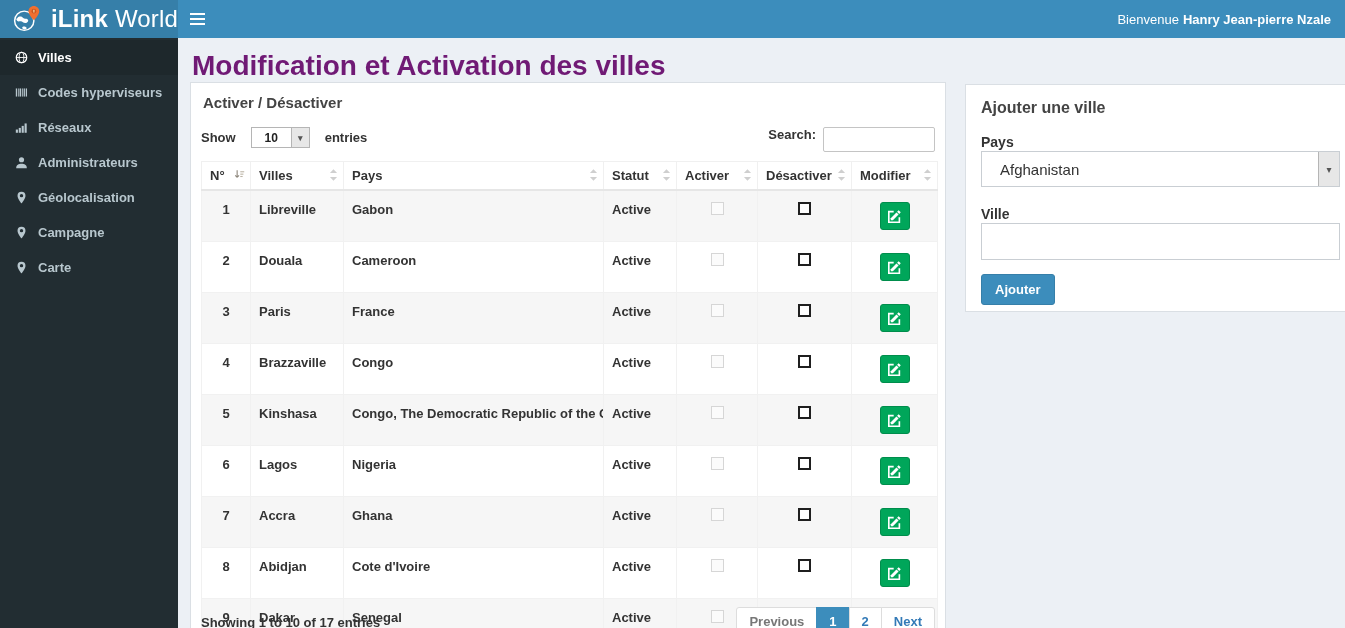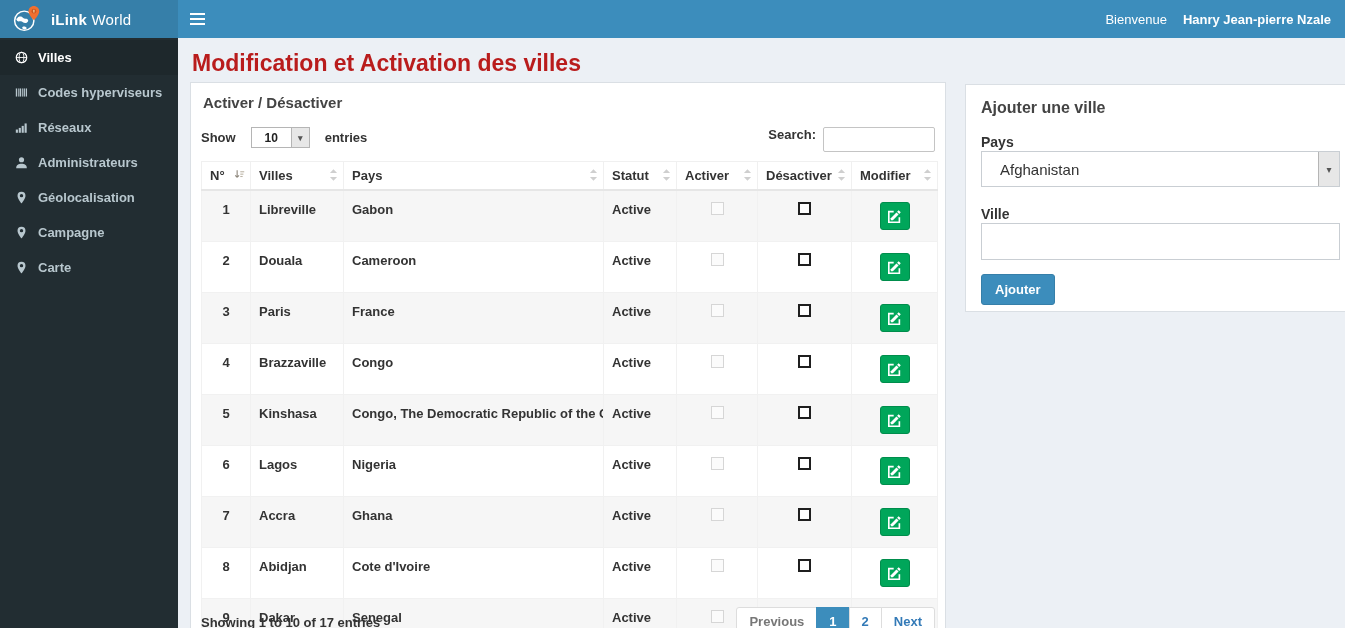--- a/index.html
+++ b/index.html
@@ -3,42 +3,42 @@
 <meta charset="utf-8">
 <style>
   * { margin:0; padding:0; box-sizing:border-box; }
   html,body { background:#d8dde3; }
   body { font-family:"Liberation Sans", sans-serif; }
   .app { position:relative; width:1345px; height:628px; overflow:hidden; background:#ecf0f5; }
 
   
   .brand { position:absolute; left:0; top:0; width:178px; height:38px; background:#367fa9;
            display:flex; align-items:center; padding-left:12px; gap:11px; cursor:pointer; }
-  .brand-text { color:#fff; font-size:15px; letter-spacing:.2px; white-space:nowrap; }
+  .brand-text { color:#fff; font-size:24px; letter-spacing:.2px; white-space:nowrap; }
   .brand-text b { font-weight:700; }
   .brand-text span { font-weight:300; }
   .navbar { position:absolute; left:178px; top:0; right:0; height:38px; background:#3c8dbc; }
   .hamburger { position:absolute; left:0; top:0; width:38px; height:38px; display:flex;
                flex-direction:column; align-items:center; justify-content:center; gap:3px; cursor:pointer; }
   .hamburger i { display:block; width:15px; height:2px; background:#fff; }
   .welcome { position:absolute; right:14px; top:0; height:38px; display:flex; align-items:center;
-             color:#fff; font-size:13px; gap:16px; cursor:pointer; }
+             color:#fff; font-size:13px; gap:4px; cursor:pointer; }
   .welcome b { font-weight:700; }
 
   
   .sidebar { position:absolute; left:0; top:38px; width:178px; bottom:0; background:#222d32; }
   .menu { padding-top:2px; }
   .menu-item { height:35px; display:flex; align-items:center; padding-left:15px; gap:10px;
                color:#b8c7ce; font-size:13px; font-weight:600; cursor:pointer; }
   .menu-item.active { background:#1e282c; color:#fff; }
   .menu-item svg { flex:0 0 auto; }
 
   
   .content { position:absolute; left:178px; top:38px; right:0; bottom:0; overflow:hidden; }
-  .page-title { position:absolute; left:14px; top:12px; font-size:23px; font-weight:700; color:#b91c1c; }
+  .page-title { position:absolute; left:14px; top:12px; font-size:28px; font-weight:700; color:#701a75; }
 
   .panel { background:#fff; border:1px solid #dadfe4; }
   .panel-main { position:absolute; left:12px; top:44px; width:756px; height:600px; }
   .panel-add  { position:absolute; left:787px; top:46px; width:391px; height:228px; }
 
   .box-title { position:absolute; left:12px; top:11px; font-size:15px; font-weight:600; color:#444; }
 
   .dt-length { position:absolute; left:10px; top:44px; display:flex; align-items:center; gap:15px;
                font-size:13px; font-weight:600; color:#333; }
   .select-sm { width:59px; height:21px; border:1px solid #b5b5b5; background:#fff; display:flex;

